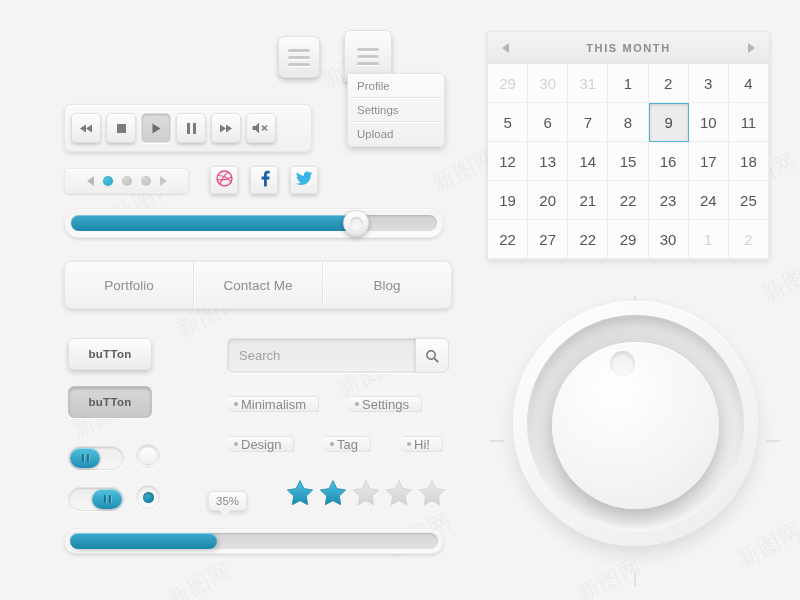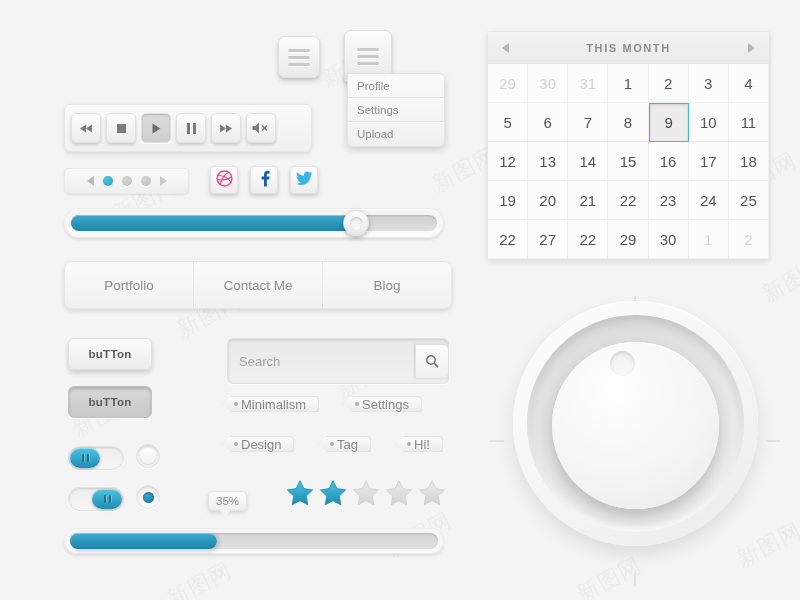--- a/index.html
+++ b/index.html
@@ -221,21 +221,21 @@
     left: 68px; top: 386px;
     background: linear-gradient(#d8d8d8, #c8c8c8);
     box-shadow: 0 2px 3px rgba(0,0,0,0.2) inset, 0 1px 0 #fff;
     border: 1px solid #c2c2c2;
   }
 
   
   .search {
     position: absolute;
     left: 227px; top: 338px;
-    width: 222px; height: 46px;
+    width: 222px; height: 35px;
     border-radius: 6px;
     background: linear-gradient(#e9e9e9, #f0f0f0);
     box-shadow: 0 1px 3px rgba(0,0,0,0.14) inset, 0 1px 0 #fff;
     border: 1px solid #e0e0e0;
     display: flex; align-items: center;
   }
   .search input {
     flex: 1;
     border: none; outline: none; background: transparent;
     padding-left: 11px;

